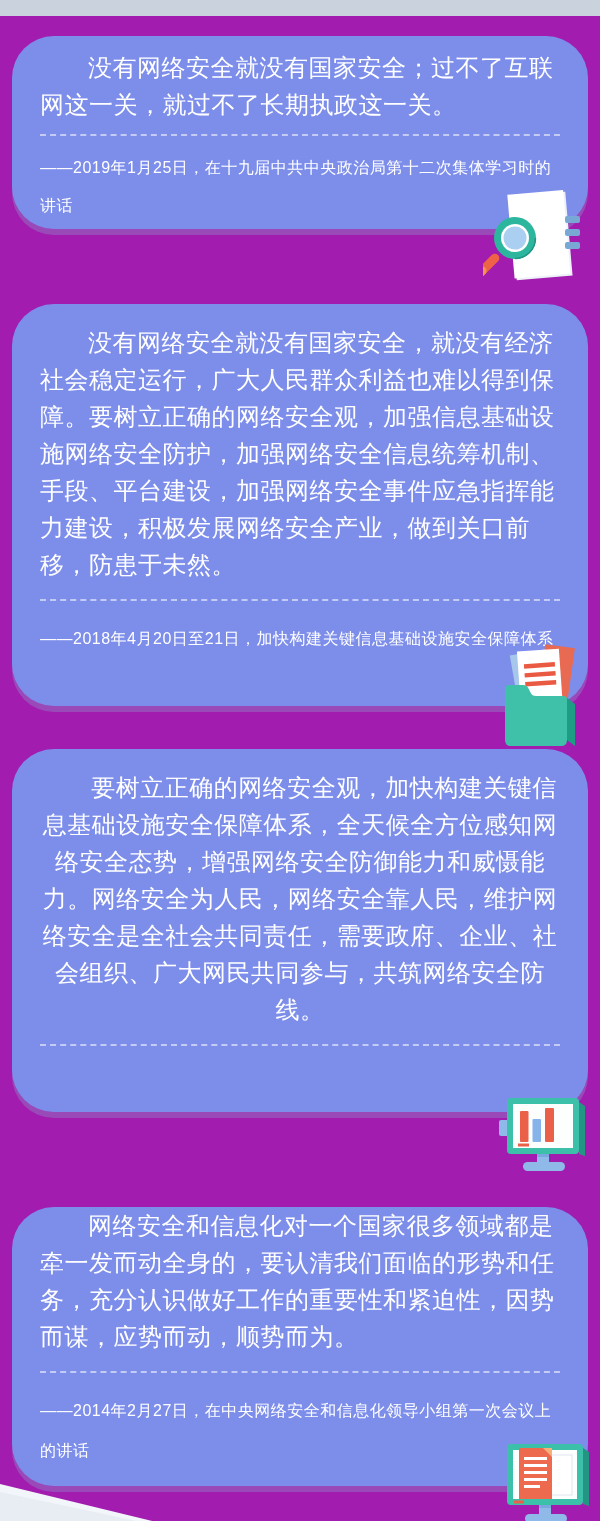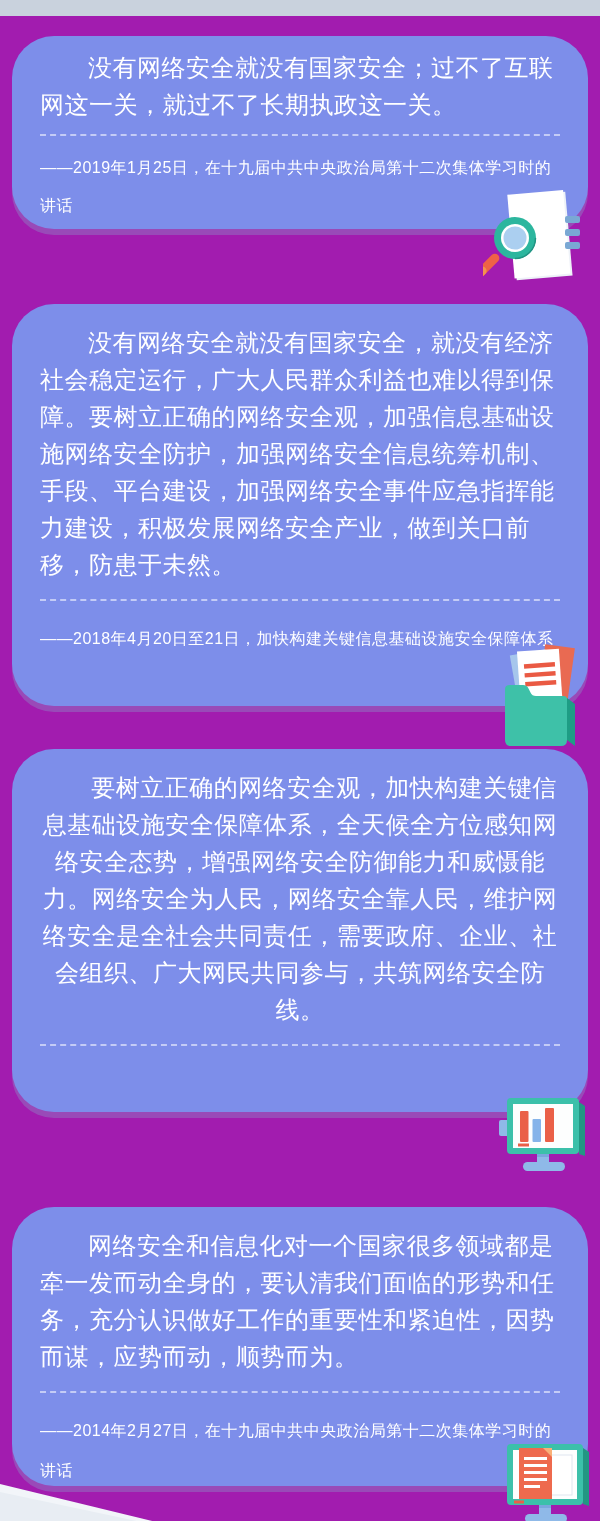--- a/index.html
+++ b/index.html
@@ -34,21 +34,21 @@
     box-sizing:border-box;
     background:#7d8eea;
     border-radius:42px;
     box-shadow:0 6px 0 rgba(140,150,200,0.38);
     color:#ffffff;
     padding:20px 28px 0 28px;
   }
   .card-1{top:20px;height:193px;padding-top:13px;}
   .card-2{top:288px;height:402px;}
   .card-3{top:733px;height:363px;text-align:center;}
-  .card-4{top:1191px;height:279px;padding-top:20px;}
+  .card-4{top:1191px;height:279px;padding-top:0;}
   .quote{
     margin:0;
     font-size:24px;
     line-height:37px;
     text-indent:2em;
     letter-spacing:0.5px;
   }
   .divider{
     border:none;
     border-top:2px dashed rgba(255,255,255,0.55);
@@ -88,21 +88,21 @@
   </section>
 
   <section class="card card-3">
     <p class="quote">要树立正确的网络安全观，加快构建关键信息基础设施安全保障体系，全天候全方位感知网络安全态势，增强网络安全防御能力和威慑能力。网络安全为人民，网络安全靠人民，维护网络安全是全社会共同责任，需要政府、企业、社会组织、广大网民共同参与，共筑网络安全防线。</p>
     <hr class="divider">
   </section>
 
   <section class="card card-4">
     <p class="quote">网络安全和信息化对一个国家很多领域都是牵一发而动全身的，要认清我们面临的形势和任务，充分认识做好工作的重要性和紧迫性，因势而谋，应势而动，顺势而为。</p>
     <hr class="divider">
-    <p class="attribution">——2014年2月27日，在十九届中共中央政治局第十二次集体学习时的讲话</p>
+    <p class="attribution">——2014年2月27日，在中央网络安全和信息化领导小组第一次会议上的讲话</p>
   </section>
 
   <div class="deco icon-1">
     <svg width="110" height="100" viewBox="0 0 110 100" aria-hidden="true">
       <g transform="rotate(-5 58 50)">
         <rect x="30" y="8" width="56" height="84" fill="#eef2f8"></rect>
         <rect x="28" y="6" width="56" height="84" fill="#ffffff"></rect>
       </g>
       <rect x="82" y="30" width="15" height="7" rx="2" fill="#7aa8d4"></rect>
       <rect x="82" y="43" width="15" height="7" rx="2" fill="#7aa8d4"></rect>

